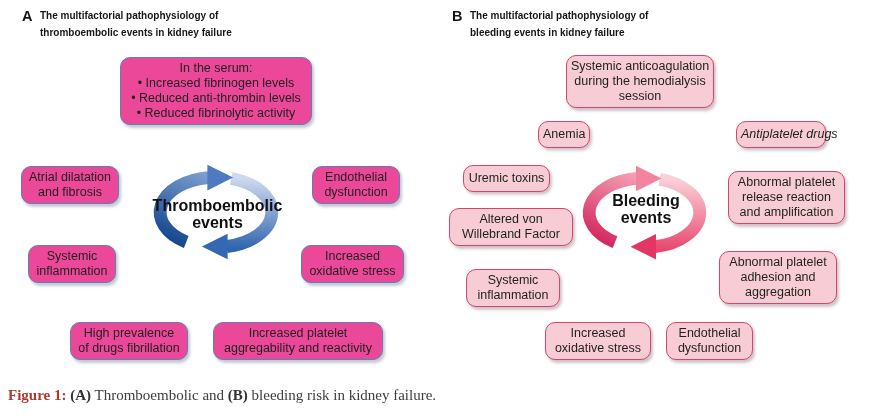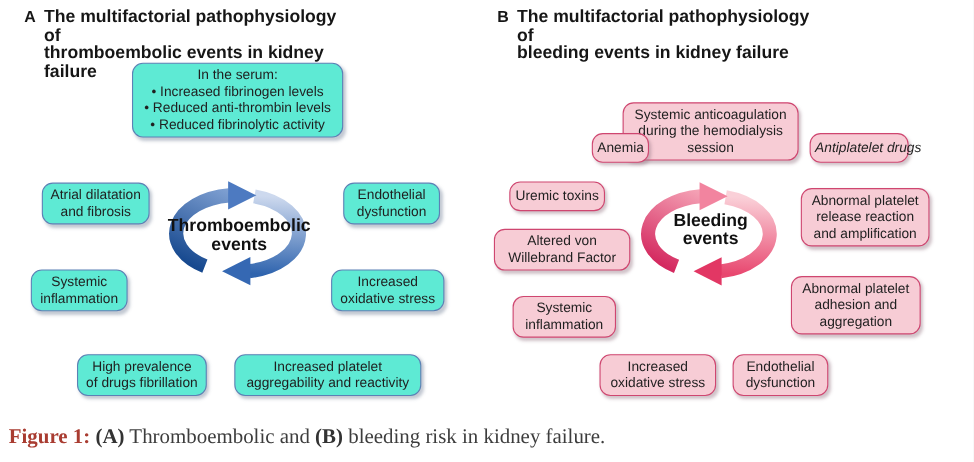--- a/index.html
+++ b/index.html
@@ -5,65 +5,65 @@
   html,body{margin:0;padding:0;background:#ffffff;}
   #stage{
     position:relative;width:885px;height:420px;background:#ffffff;
     font-family:"Liberation Sans",sans-serif;overflow:hidden;
     border-right:1px solid #e4e4e4;
   }
   .panel-label{
     position:absolute;font-weight:bold;font-size:14.5px;color:#161616;
   }
   .panel-title{
-    position:absolute;font-weight:bold;font-size:16px;line-height:16.5px;
+    position:absolute;font-weight:bold;font-size:10px;line-height:16.5px;
     color:#161616;white-space:pre-line;
   }
   .box{
     position:absolute;box-sizing:border-box;text-align:center;
     font-size:12.5px;line-height:15px;color:#1f1f1f;white-space:pre;
     border-radius:10px;padding:3px 4px;
   }
   .blue{
-    background:#5eead4;border:1.5px solid #5c81b5;
+    background:#ec4899;border:1.5px solid #5c81b5;
     box-shadow:2px 2.5px 3px rgba(120,132,155,0.45);
   }
   .pink{
     background:#f7ccd5;border:1.5px solid #cf4670;
     box-shadow:2px 2.5px 3px rgba(150,120,132,0.45);
   }
   .one-line{padding:5px 4px;}
   .cycle-svg{position:absolute;}
   .cycle-label{
     position:absolute;text-align:center;font-weight:bold;font-size:16px;
     line-height:17px;color:#111;white-space:pre-line;
   }
   #caption{
     position:absolute;left:8px;top:387px;width:860px;
-    font-family:"Liberation Serif",serif;font-size:19px;color:#3d3d3d;
+    font-family:"Liberation Serif",serif;font-size:15px;color:#3d3d3d;
   }
   #caption .cap-label{font-weight:bold;color:#a93c31;}
   #caption .cap-bold{font-weight:bold;color:#333;}
 </style>
 </head>
 <body>
 
 <div id="stage">
 
   <div>
     <div class="panel-label" style="left:22px;top:8px;">A</div>
     <div class="panel-title" style="left:40px;top:8px;width:270px;">The multifactorial pathophysiology of
 thromboembolic events in kidney failure</div>
 
     <div class="box blue" style="left:120px;top:57px;width:192px;">In the serum:
 • Increased fibrinogen levels
 • Reduced anti-thrombin levels
 • Reduced fibrinolytic activity</div>
 
-    <div class="box blue" style="left:38px;top:166px;width:98px;">Atrial dilatation
+    <div class="box blue" style="left:21px;top:166px;width:98px;">Atrial dilatation
 and fibrosis</div>
 
     <div class="box blue" style="left:28px;top:245px;width:88px;">Systemic
 inflammation</div>
 
     <div class="box blue" style="left:312px;top:166px;width:88px;">Endothelial
 dysfunction</div>
 
     <div class="box blue" style="left:301px;top:245px;width:103px;">Increased
 oxidative stress</div>
@@ -92,21 +92,21 @@
     </svg>
     <div class="cycle-label" style="left:144px;top:197px;width:147px;">Thromboembolic
 events</div>
   </div>
 
   <div>
     <div class="panel-label" style="left:452px;top:8px;">B</div>
     <div class="panel-title" style="left:470px;top:8px;width:270px;">The multifactorial pathophysiology of
 bleeding events in kidney failure</div>
 
-    <div class="box pink" style="left:566px;top:55px;width:160px;margin-top:38px;">Systemic anticoagulation
+    <div class="box pink" style="left:566px;top:55px;width:148px;">Systemic anticoagulation
 during the hemodialysis
 session</div>
 
     <div class="box pink one-line" style="left:538px;top:121px;width:52px;">Anemia</div>
 
     <div class="box pink one-line" style="left:736px;top:121px;width:90px;font-style:italic;">Antiplatelet drugs</div>
 
     <div class="box pink one-line" style="left:463px;top:165px;width:87px;">Uremic toxins</div>
 
     <div class="box pink" style="left:449px;top:208px;width:124px;">Altered von

